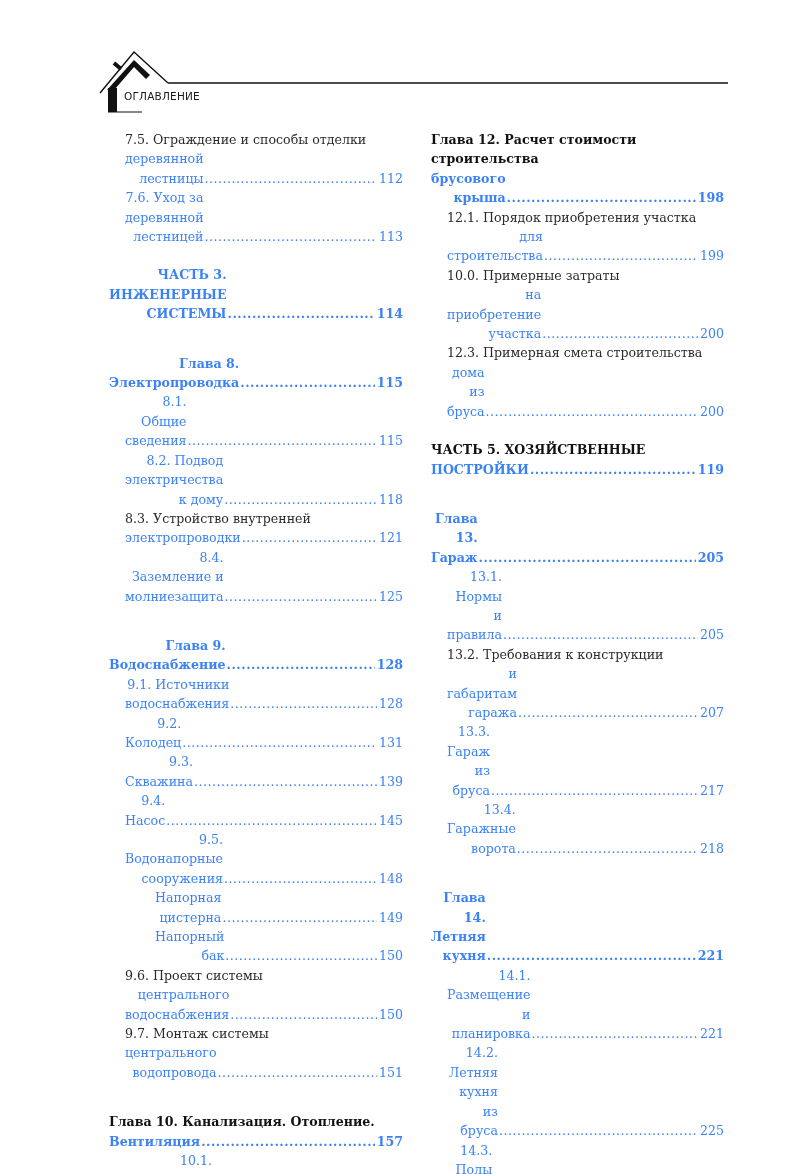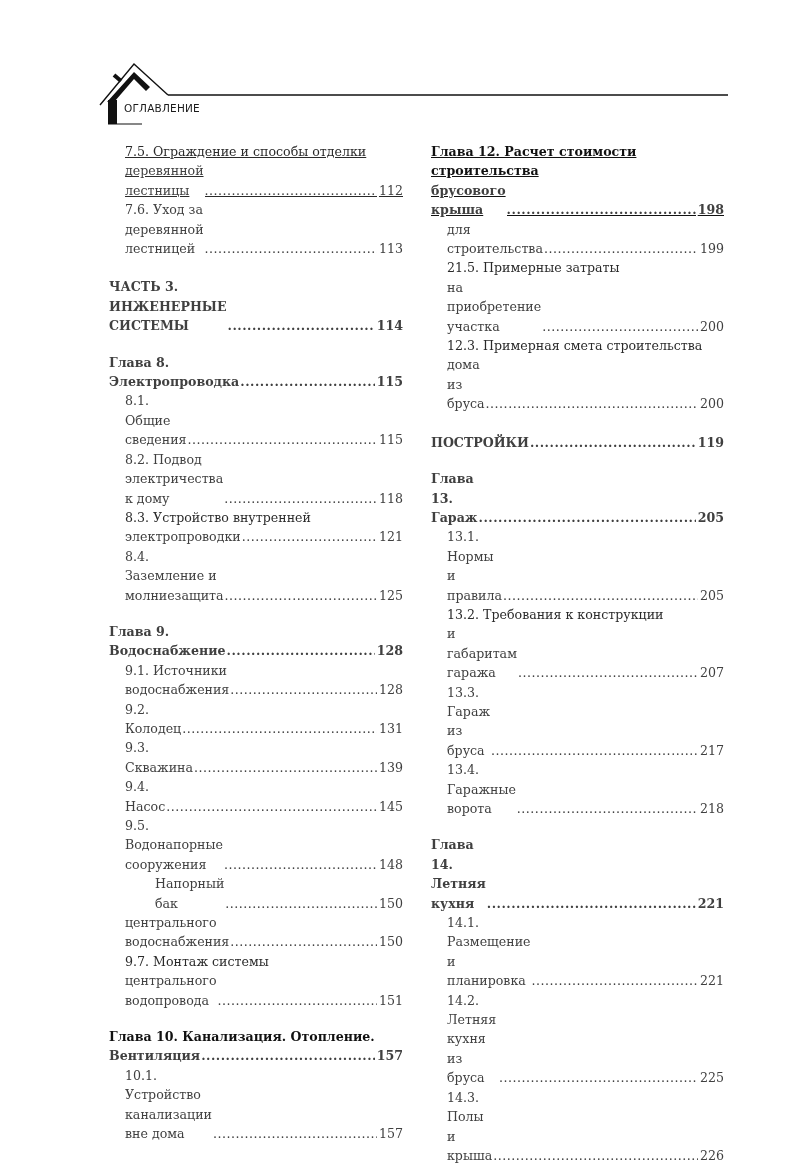--- a/index.html
+++ b/index.html
@@ -10,21 +10,21 @@
   body {
     width: 800px;
     height: 1174px;
     position: relative;
     overflow: hidden;
     font-family: "DejaVu Serif", "Liberation Serif", serif;
     color: #2a2a2a;
   }
   .header {
     position: absolute;
-    left: 0; top: 16px;
+    left: 0; top: 4px;
     width: 732px; height: 120px;
   }
   .header svg { position: absolute; left: 0; top: 0; }
   .header-title {
     position: absolute;
     left: 124px;
     top: 86px;
     font-family: "DejaVu Sans", "Liberation Sans", sans-serif;
     font-size: 10.5px;
     letter-spacing: 0.2px;
@@ -35,44 +35,45 @@
     top: 130px;
     font-size: 12.6px;
     line-height: 19.4px;
   }
   .col-left { left: 109px; width: 294px; }
   .col-right { left: 431px; width: 293px; }
 
   .entry {
     display: flex;
     align-items: flex-end;
-    color: #404040;
+    color: #3b82f6;
+    text-align: right;
   }
   .entry .txt {
     white-space: normal;
   }
   .entry .lead {
     flex: 1 1 auto;
     overflow: hidden;
     white-space: nowrap;
     margin: 0 2px 0 1px;
     min-width: 10px;
   }
   .entry .lead::after {
     content: "....................................................................................................................................................................";
     letter-spacing: 0.5px;
   }
   .entry .pg {
     flex: 0 0 auto;
   }
   .lvl1 { padding-left: 16px; }
   .lvl2 { padding-left: 46px; }
-  .chapter { font-weight: bold; color: #111; margin-top: 17px; }
+  .chapter { font-weight: bold; color: #111; margin-top: 30px; }
   .part { font-weight: bold; color: #111; margin-top: 19px; }
-  .first { margin-top: 12px; text-decoration: underline; }
+  .first { margin-top: 0; }
   .line-block { display: block; }
 </style>
 </head>
 <body>
 
 <div class="header">
   <svg width="800" height="120">
 
     <polyline points="100,89 134,48 168,79" fill="none" stroke="#111" stroke-width="1.4"></polyline>
 
@@ -185,26 +186,34 @@
     </div>
     <div class="lvl1">
       <div class="entry">
         <span class="txt">9.5. Водонапорные сооружения</span>
         <span class="lead"></span>
         <span class="pg">148</span>
       </div>
     </div>
     <div class="lvl2">
       <div class="entry">
+        <span class="txt">Напорная цистерна</span>
+        <span class="lead"></span>
+        <span class="pg">149</span>
+      </div>
+    </div>
+    <div class="lvl2">
+      <div class="entry">
         <span class="txt">Напорный бак</span>
         <span class="lead"></span>
         <span class="pg">150</span>
       </div>
     </div>
     <div class="lvl1">
+      <div class="line-block">9.6. Проект системы</div>
       <div class="entry">
         <span class="txt">центрального водоснабжения</span>
         <span class="lead"></span>
         <span class="pg">150</span>
       </div>
     </div>
     <div class="lvl1">
       <div class="line-block">9.7. Монтаж системы</div>
       <div class="entry">
         <span class="txt">центрального водопровода</span>
@@ -231,43 +240,45 @@
 <div class="col col-right" id="col-right">
     <div class="chapter first">
       <div class="line-block">Глава 12. Расчет стоимости строительства</div>
       <div class="entry">
         <span class="txt">брусового крыша</span>
         <span class="lead"></span>
         <span class="pg">198</span>
       </div>
     </div>
     <div class="lvl1">
+      <div class="line-block">12.1. Порядок приобретения участка</div>
       <div class="entry">
         <span class="txt">для строительства</span>
         <span class="lead"></span>
         <span class="pg">199</span>
       </div>
     </div>
     <div class="lvl1">
-      <div class="line-block">21.5. Примерные затраты</div>
+      <div class="line-block">10.0. Примерные затраты</div>
       <div class="entry">
         <span class="txt">на приобретение участка</span>
         <span class="lead"></span>
         <span class="pg">200</span>
       </div>
     </div>
     <div class="lvl1">
       <div class="line-block">12.3. Примерная смета строительства</div>
       <div class="entry">
         <span class="txt">дома из бруса</span>
         <span class="lead"></span>
         <span class="pg">200</span>
       </div>
     </div>
     <div class="part">
+      <div class="line-block">ЧАСТЬ 5. ХОЗЯЙСТВЕННЫЕ</div>
       <div class="entry">
         <span class="txt">ПОСТРОЙКИ</span>
         <span class="lead"></span>
         <span class="pg">119</span>
       </div>
     </div>
     <div class="chapter">
       <div class="entry">
         <span class="txt">Глава 13. Гараж</span>
         <span class="lead"></span>

